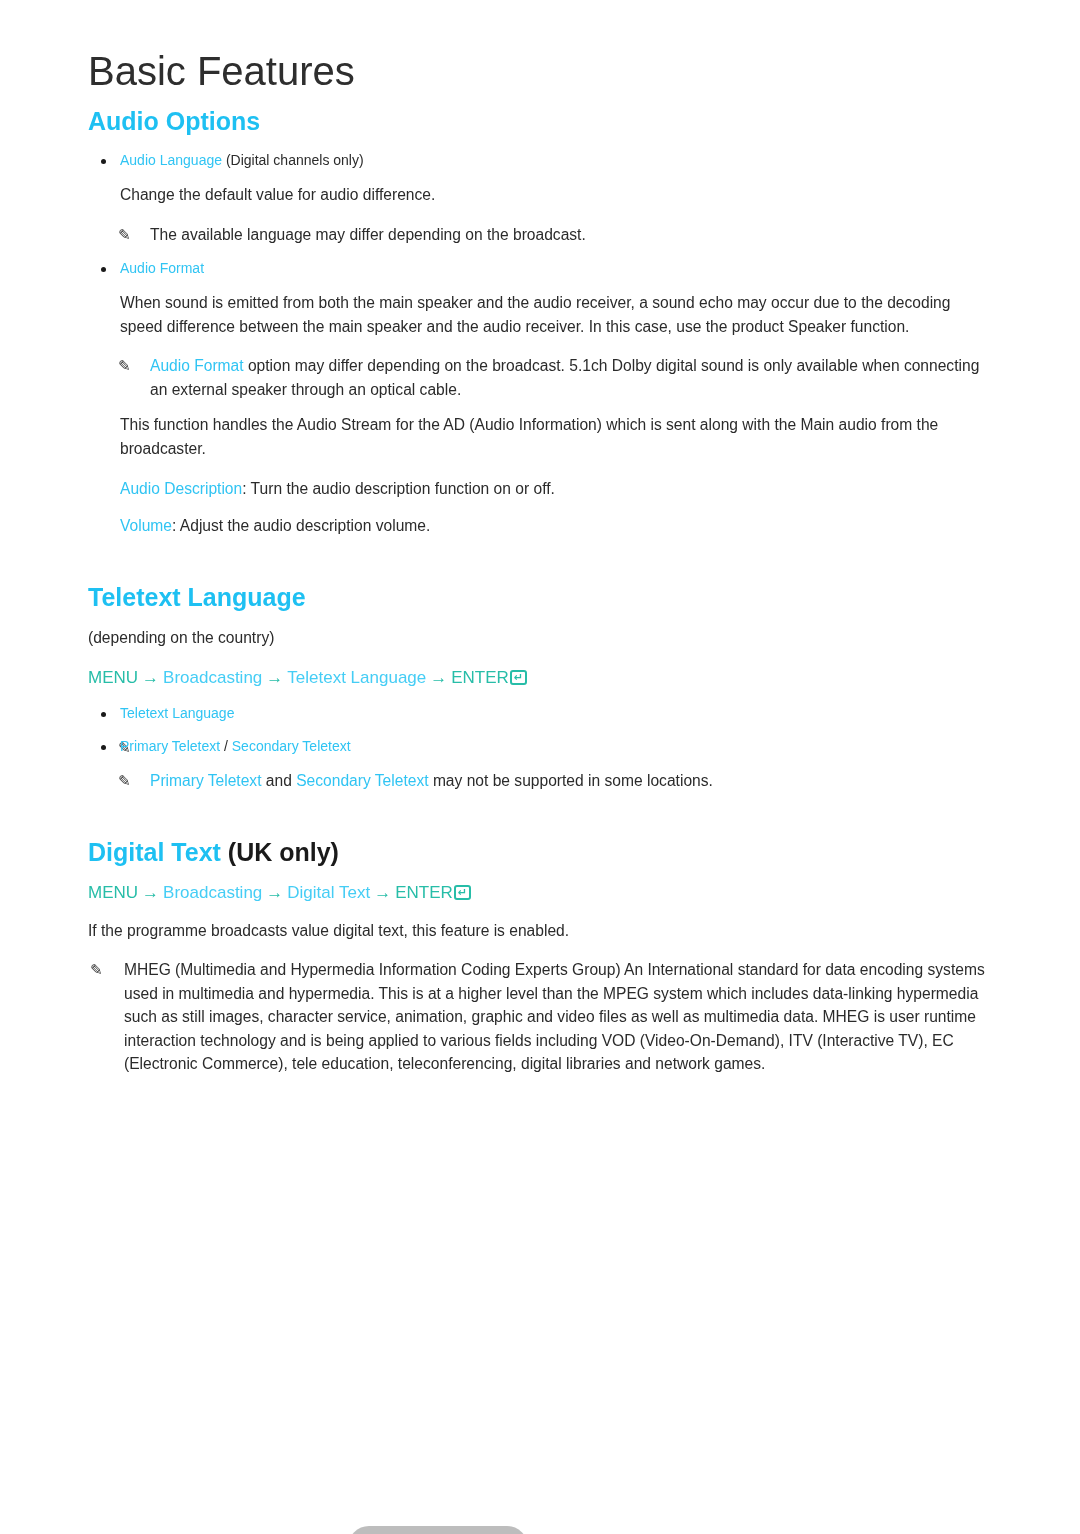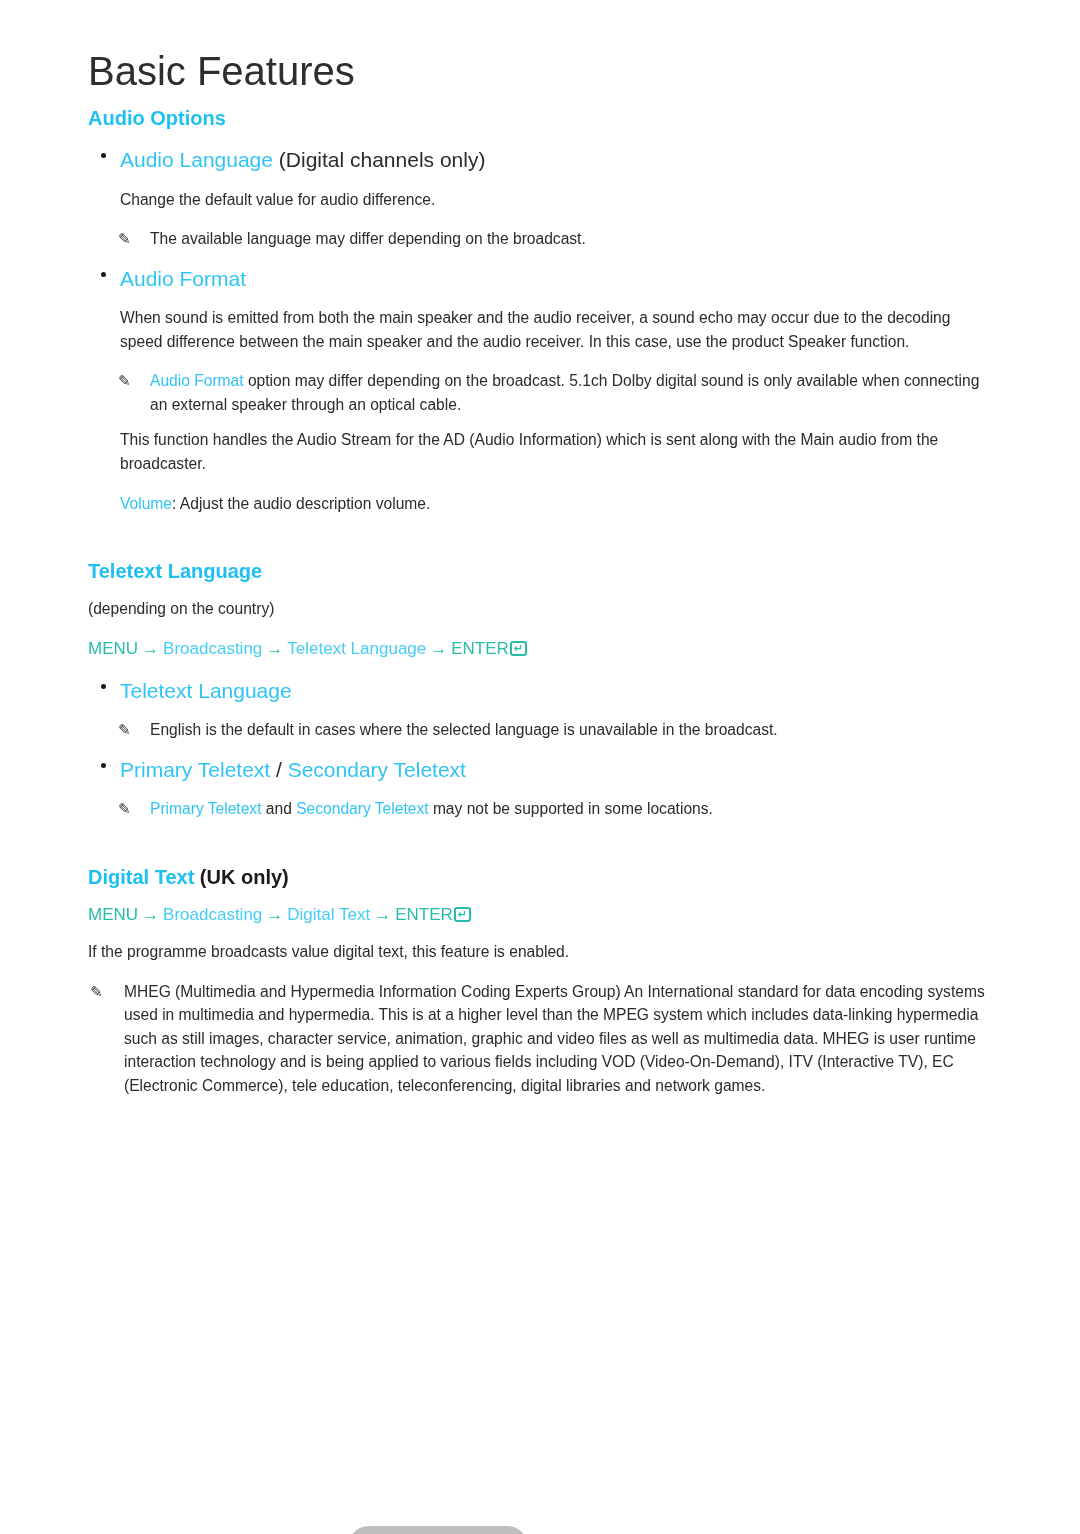--- a/index.html
+++ b/index.html
@@ -36,21 +36,21 @@
     font-weight: 300;
     color: #2e2e2e;
     letter-spacing: 0px;
     line-height: 1.05;
     margin: 0 0 14px 0;
     white-space: nowrap;
   }
 
   
   .section-heading {
-    font-size: 20px;
+    font-size: 25px;
     font-weight: bold;
     color: #1ec0f2;
     margin: 3px 0 14px 0;
     line-height: 1.2;
   }
   .section-heading .dark {
     color: #1a1a1a;
   }
   .section-heading.spaced-top {
     margin-top: 44px;
@@ -63,21 +63,21 @@
     color: #2b2b2b;
     margin: 0 0 16px 0;
   }
   .para.tight { margin-bottom: 14px; }
 
   .indent-1 { margin-left: 32px; }
 
   
   .bullet-row {
     position: relative;
-    font-size: 21px;
+    font-size: 14px;
     line-height: 1.5;
     color: #2b2b2b;
     margin: 0 0 12px 0;
     padding-left: 32px;
   }
   .bullet-row::before {
     content: "";
     position: absolute;
     left: 13px;
     top: 9px;
@@ -202,40 +202,42 @@
     <div class="para indent-1">When sound is emitted from both the main speaker and the audio receiver, a sound echo may occur due to the decoding speed difference between the main speaker and the audio receiver. In this case, use the product Speaker function.</div>
 
     <div class="note-row">
       <span class="pencil">✎</span>
       <span class="cyan">Audio Format</span><span> option may differ depending on the broadcast. 5.1ch Dolby digital sound is only available when connecting an external speaker through an optical cable.</span>
     </div>
 
 
     <div class="para indent-1">This function handles the Audio Stream for the AD (Audio Information) which is sent along with the Main audio from the broadcaster.</div>
 
+    <div class="para indent-1 tight">
+      <span class="cyan">Audio Description</span><span>: Turn the audio description function on or off.</span>
+    </div>
 
     <div class="para indent-1">
       <span class="cyan">Volume</span><span>: Adjust the audio description volume.</span>
     </div>
 
     <h2 class="section-heading spaced-top">Teletext Language</h2>
 
     <div class="para">(depending on the country)</div>
 
     <div class="menu-path">
       <span>MENU</span><span class="arrow">→</span><span class="menu-item">Broadcasting</span><span class="arrow">→</span><span class="menu-item">Teletext Language</span><span class="arrow">→</span><span>ENTER</span><span class="enter-key"><span class="ret">↵</span></span>
     </div>
 
     <div class="bullet-row">
       <span class="cyan">Teletext Language</span>
     </div>
 
     <div class="note-row">
       <span class="pencil">✎</span>
-      <span>English is the default in cases where the selected language is unavailable in the broadcast.</span>
     </div>
 
     <div class="bullet-row">
       <span class="cyan">Primary Teletext</span><span class="dark"> / </span><span class="cyan">Secondary Teletext</span>
     </div>
 
     <div class="note-row">
       <span class="pencil">✎</span>
       <span class="cyan">Primary Teletext</span><span> and </span><span class="cyan">Secondary Teletext</span><span> may not be supported in some locations.</span>
     </div>

